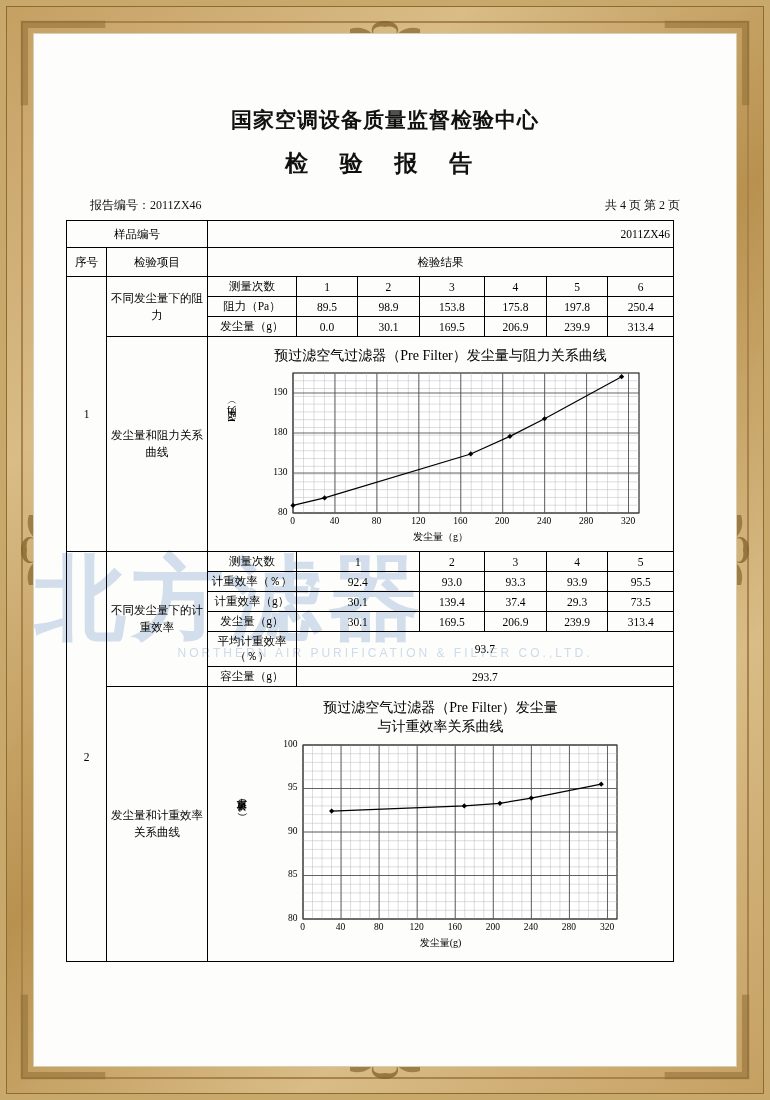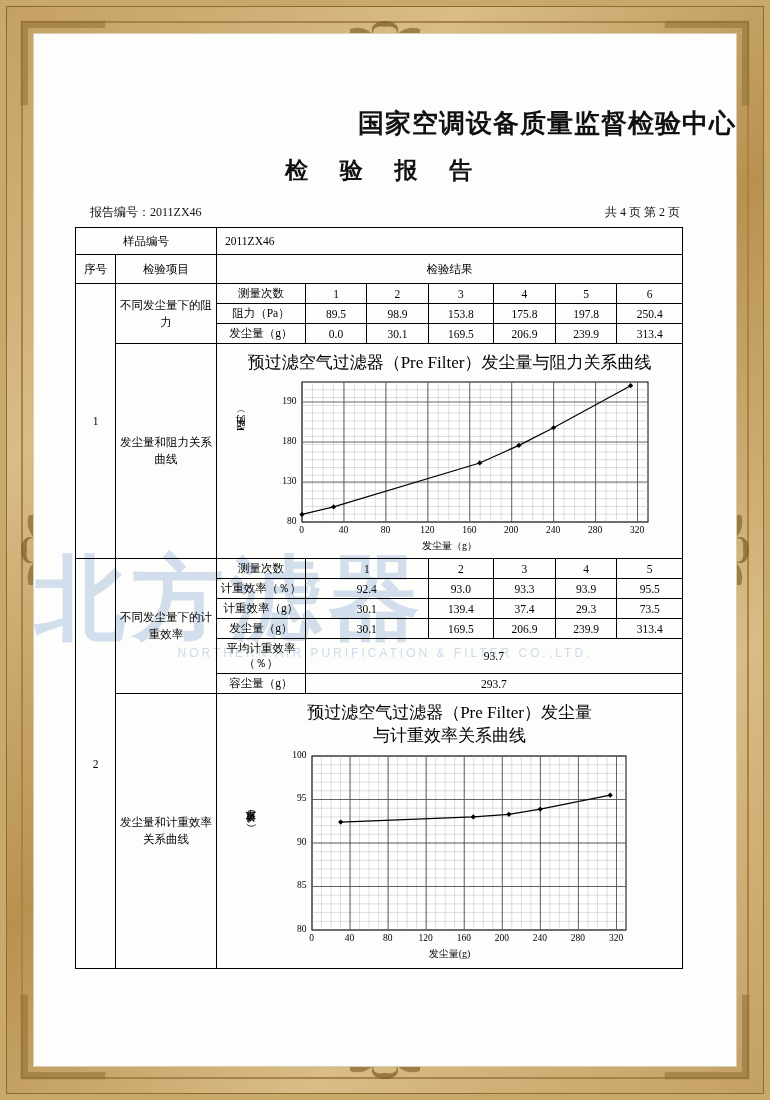--- a/index.html
+++ b/index.html
@@ -56,45 +56,45 @@
   }
   .wm-sub{
     position:absolute;left:0;top:612px;width:100%;text-align:center;
     font-family:"Liberation Sans", sans-serif;font-size:12px;letter-spacing:3px;
     color:#9fb9d8;opacity:.5;pointer-events:none;z-index:5;
   }
 
   
   .content{position:absolute;left:0;top:0;width:100%;height:100%;z-index:10;}
   .title1{
-    text-align:right;font-size:26px;font-weight:bold;color:#111;
+    text-align:center;font-size:21px;font-weight:bold;color:#111;
     margin-top:72px;letter-spacing:1px;
   }
   .title2{
     text-align:center;font-size:23px;font-weight:bold;color:#111;
     margin-top:14px;letter-spacing:13px;
   }
   .meta-row{
     display:flex;justify-content:space-between;
     margin:18px 56px 6px 56px;font-size:12px;color:#111;
   }
 
   table.main{
-    border-collapse:collapse;margin:0 41px;width:608px;
+    border-collapse:collapse;margin:0 32px;width:608px;
     font-size:11.5px;color:#000;
   }
   table.main td{
     border:1px solid #000;padding:2px 3px;text-align:center;vertical-align:middle;
   }
   .cellw{line-height:1.45;}
   .tall{height:210px;}
 
   
   .chart-wrap{padding:4px 2px 2px 2px;}
-  .chart-title{font-size:17px;text-align:center;margin-bottom:2px;line-height:1.35;}
+  .chart-title{font-size:14px;text-align:center;margin-bottom:2px;line-height:1.35;}
   .chart-area{position:relative;margin:0 auto;}
   .ylab{
     position:absolute;writing-mode:vertical-rl;transform:rotate(180deg);
     font-size:10px;letter-spacing:1px;
   }
   .xlab{position:absolute;font-size:10px;text-align:center;width:100%;}
   .tick{position:absolute;font-size:9.5px;}
   svg.grid{position:absolute;left:0;top:0;}
 </style>
 </head>
@@ -191,21 +191,21 @@
       <div class="meta-row">
         <span>报告编号：2011ZX46</span>
         <span>共 4 页 第 2 页</span>
       </div>
 
       <table class="main">
 
         <tbody>
             <tr>
           <td colspan="2" style="width:160px;height:22px;">样品编号</td>
-          <td colspan="7" style="text-align:left;padding-left:8px;">2011ZX46</td>
+          <td colspan="7" style="text-align:right;padding-left:8px;">2011ZX46</td>
         </tr>
 
         <tr>
           <td style="width:40px;height:24px;">序号</td>
           <td style="width:120px;">检验项目</td>
           <td colspan="7">检验结果</td>
         </tr>
 
         <tr>
           <td rowspan="4">1</td>

